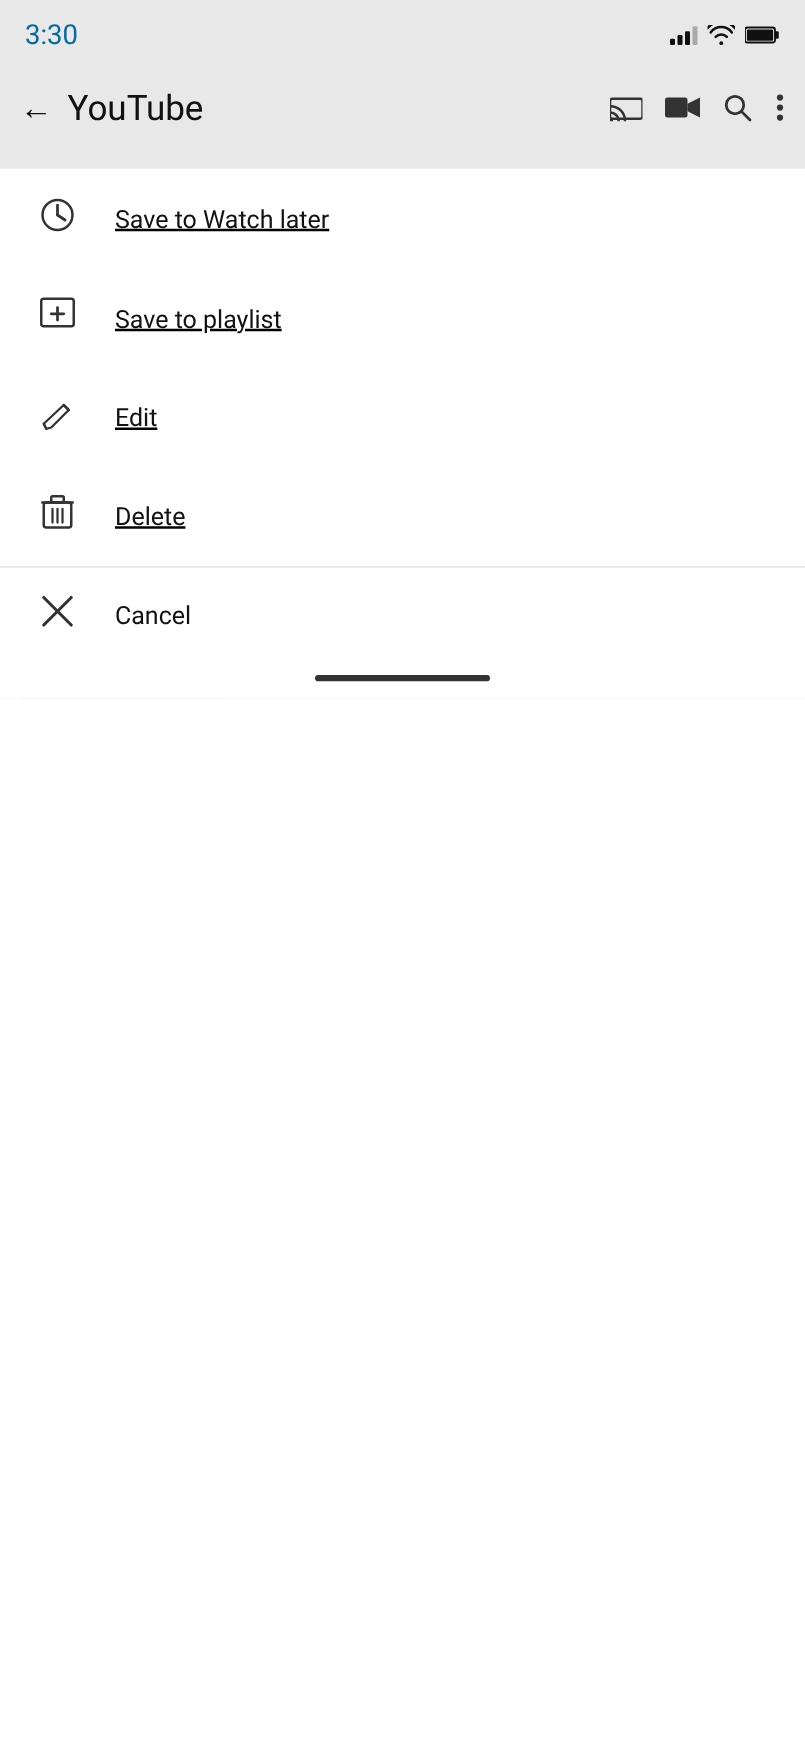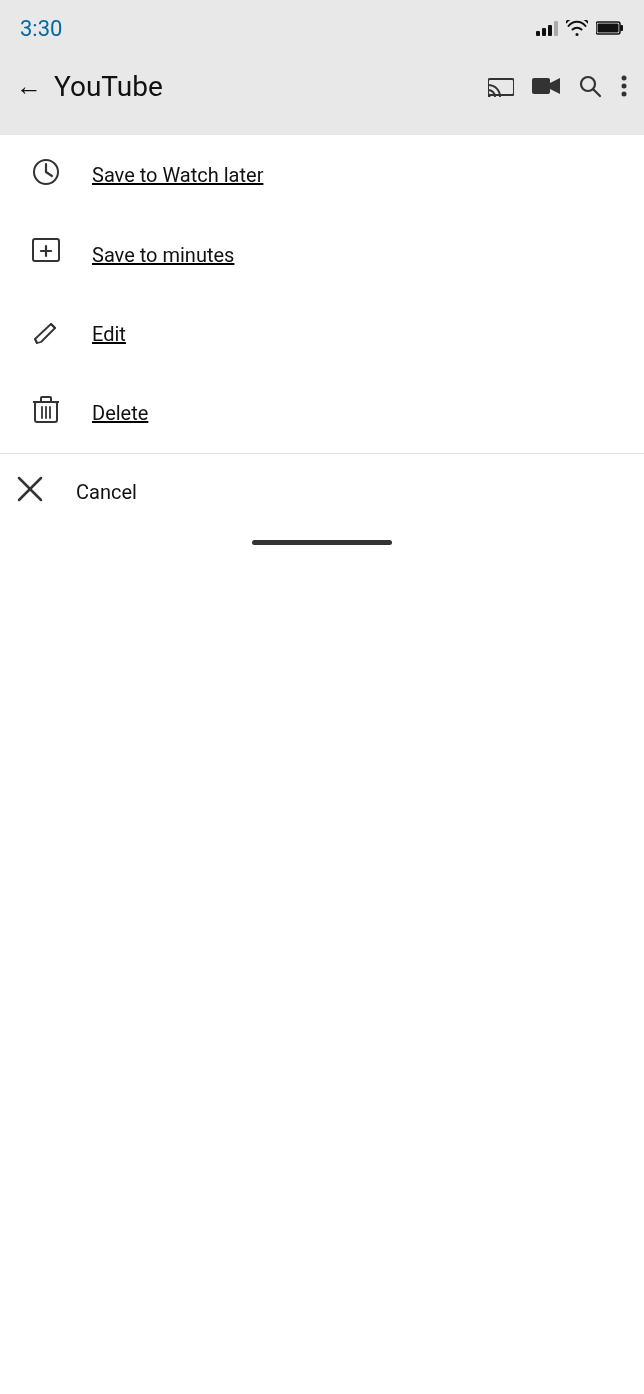--- a/index.html
+++ b/index.html
@@ -262,21 +262,21 @@
       color: #111;
     }
     .sheet-divider {
       height: 1px;
       background: #e0e0e0;
       margin: 0 0;
     }
     .sheet-cancel {
       display: flex;
       align-items: center;
-      padding: 22px 12px;
+      padding: 22px 28px;
       gap: 28px;
       cursor: pointer;
     }
     .home-indicator {
       display: flex;
       justify-content: center;
       padding: 10px 0 14px;
       background: #fff;
     }
     .home-bar {
@@ -435,21 +435,21 @@
     </div>
 
     <div class="sheet-menu-item">
       <div class="sheet-icon">
         <svg width="30" height="30" viewBox="0 0 30 30">
           <rect x="2" y="2" width="26" height="22" rx="2" stroke="#333" stroke-width="2" fill="none"></rect>
           <line x1="15" y1="9" x2="15" y2="19" stroke="#333" stroke-width="2.2" stroke-linecap="round"></line>
           <line x1="10" y1="14" x2="20" y2="14" stroke="#333" stroke-width="2.2" stroke-linecap="round"></line>
         </svg>
       </div>
-      <span class="sheet-label">Save to minutes</span>
+      <span class="sheet-label">Save to playlist</span>
     </div>
 
     <div class="sheet-menu-item">
       <div class="sheet-icon">
         <svg width="26" height="28" viewBox="0 0 26 28">
           <path d="M2 22L4 26l4-1L22 11 18 7 2 22z" stroke="#333" stroke-width="1.8" fill="none" stroke-linejoin="round"></path>
           <path d="M18 7l4 4" stroke="#333" stroke-width="2" stroke-linecap="round"></path>
           <path d="M4 26L2 22" stroke="#333" stroke-width="1.8" stroke-linecap="round"></path>
         </svg>
       </div>

